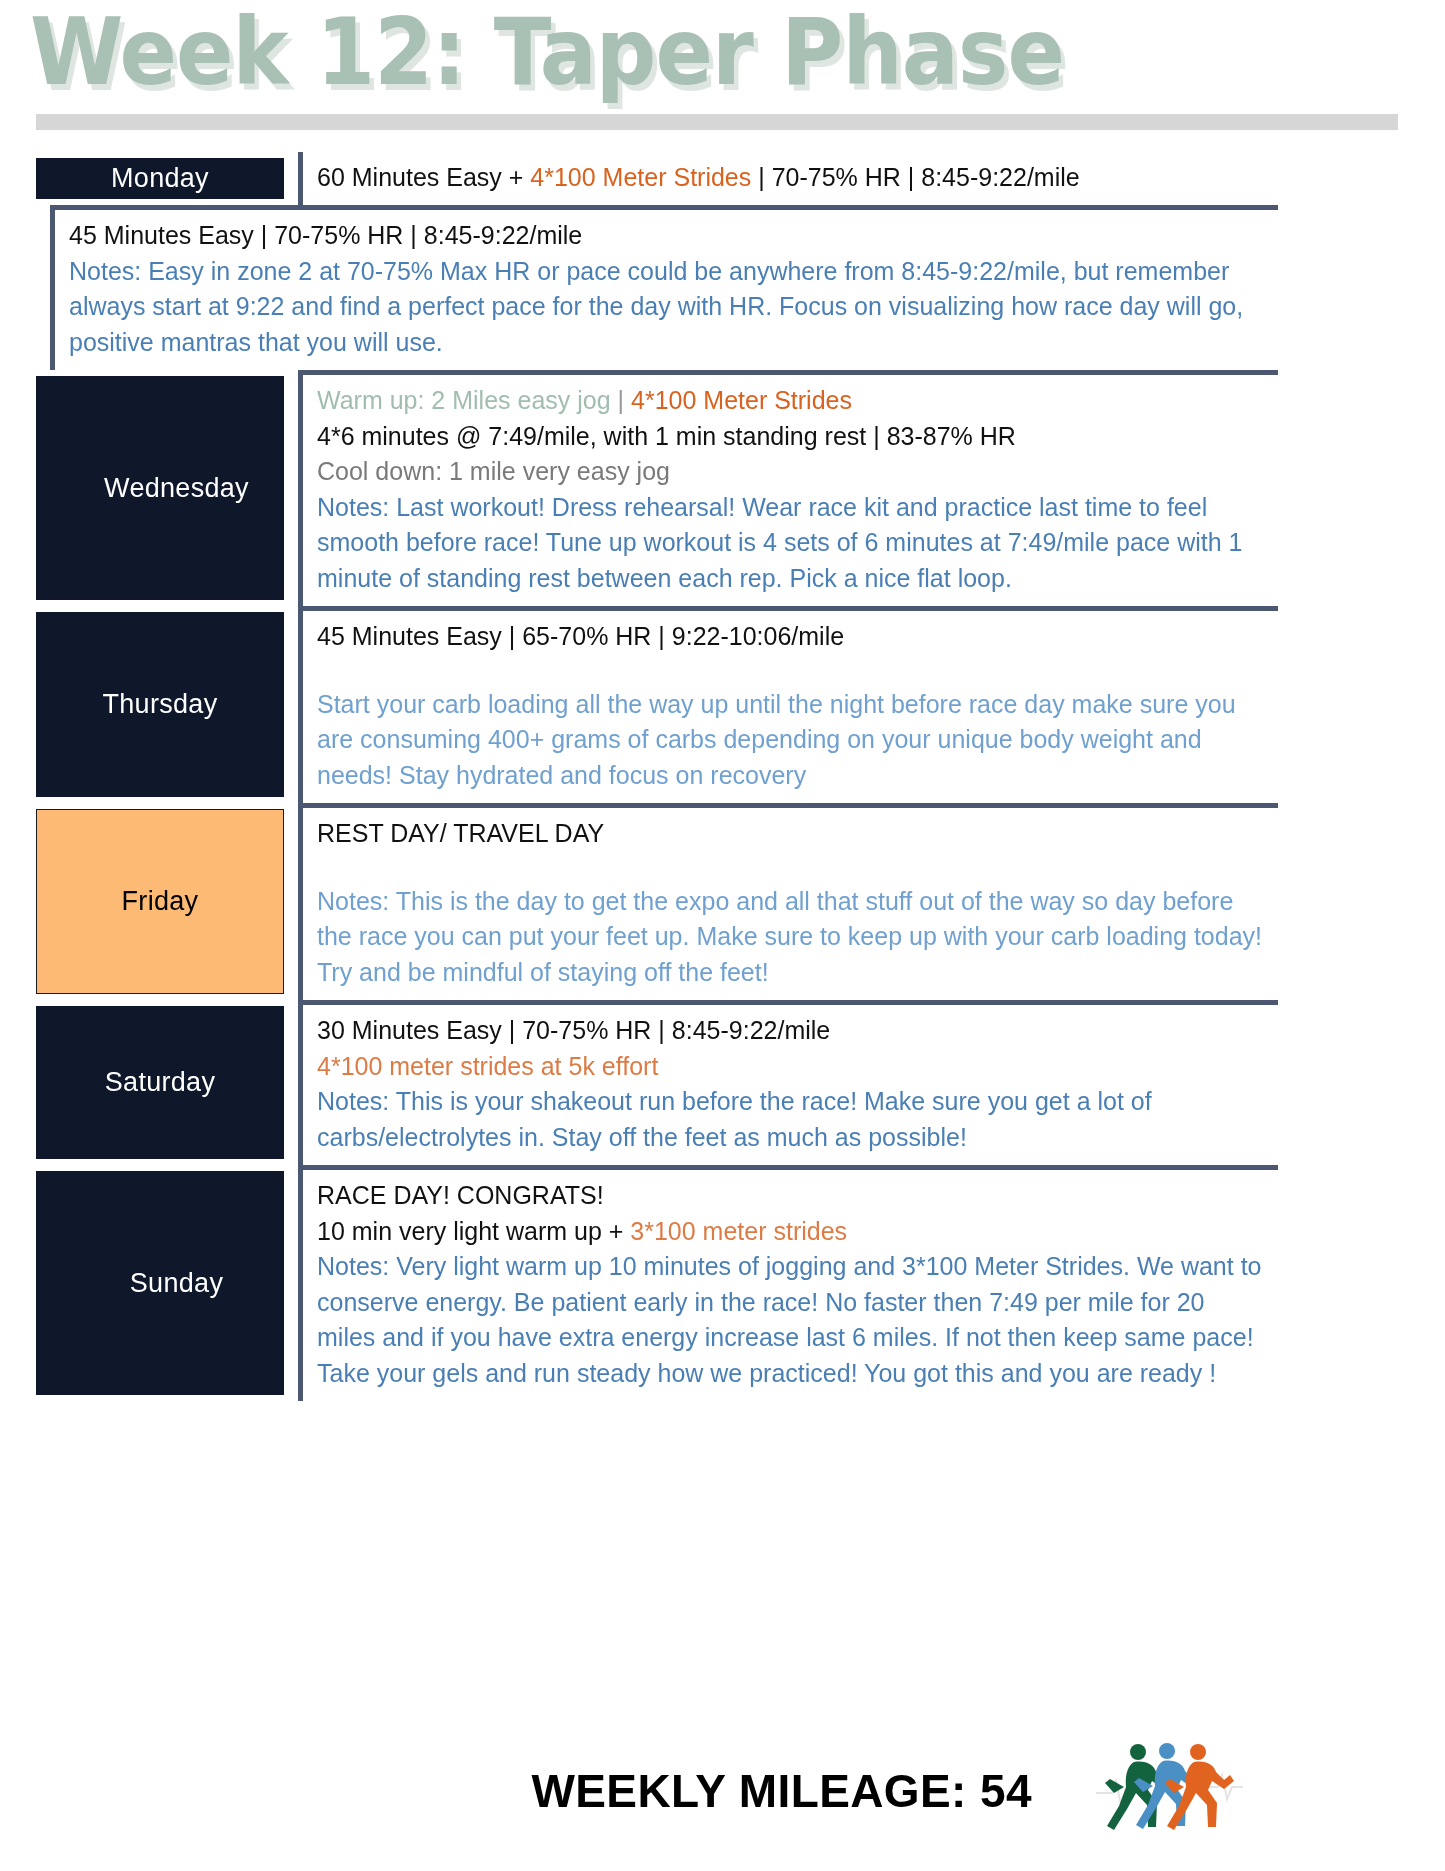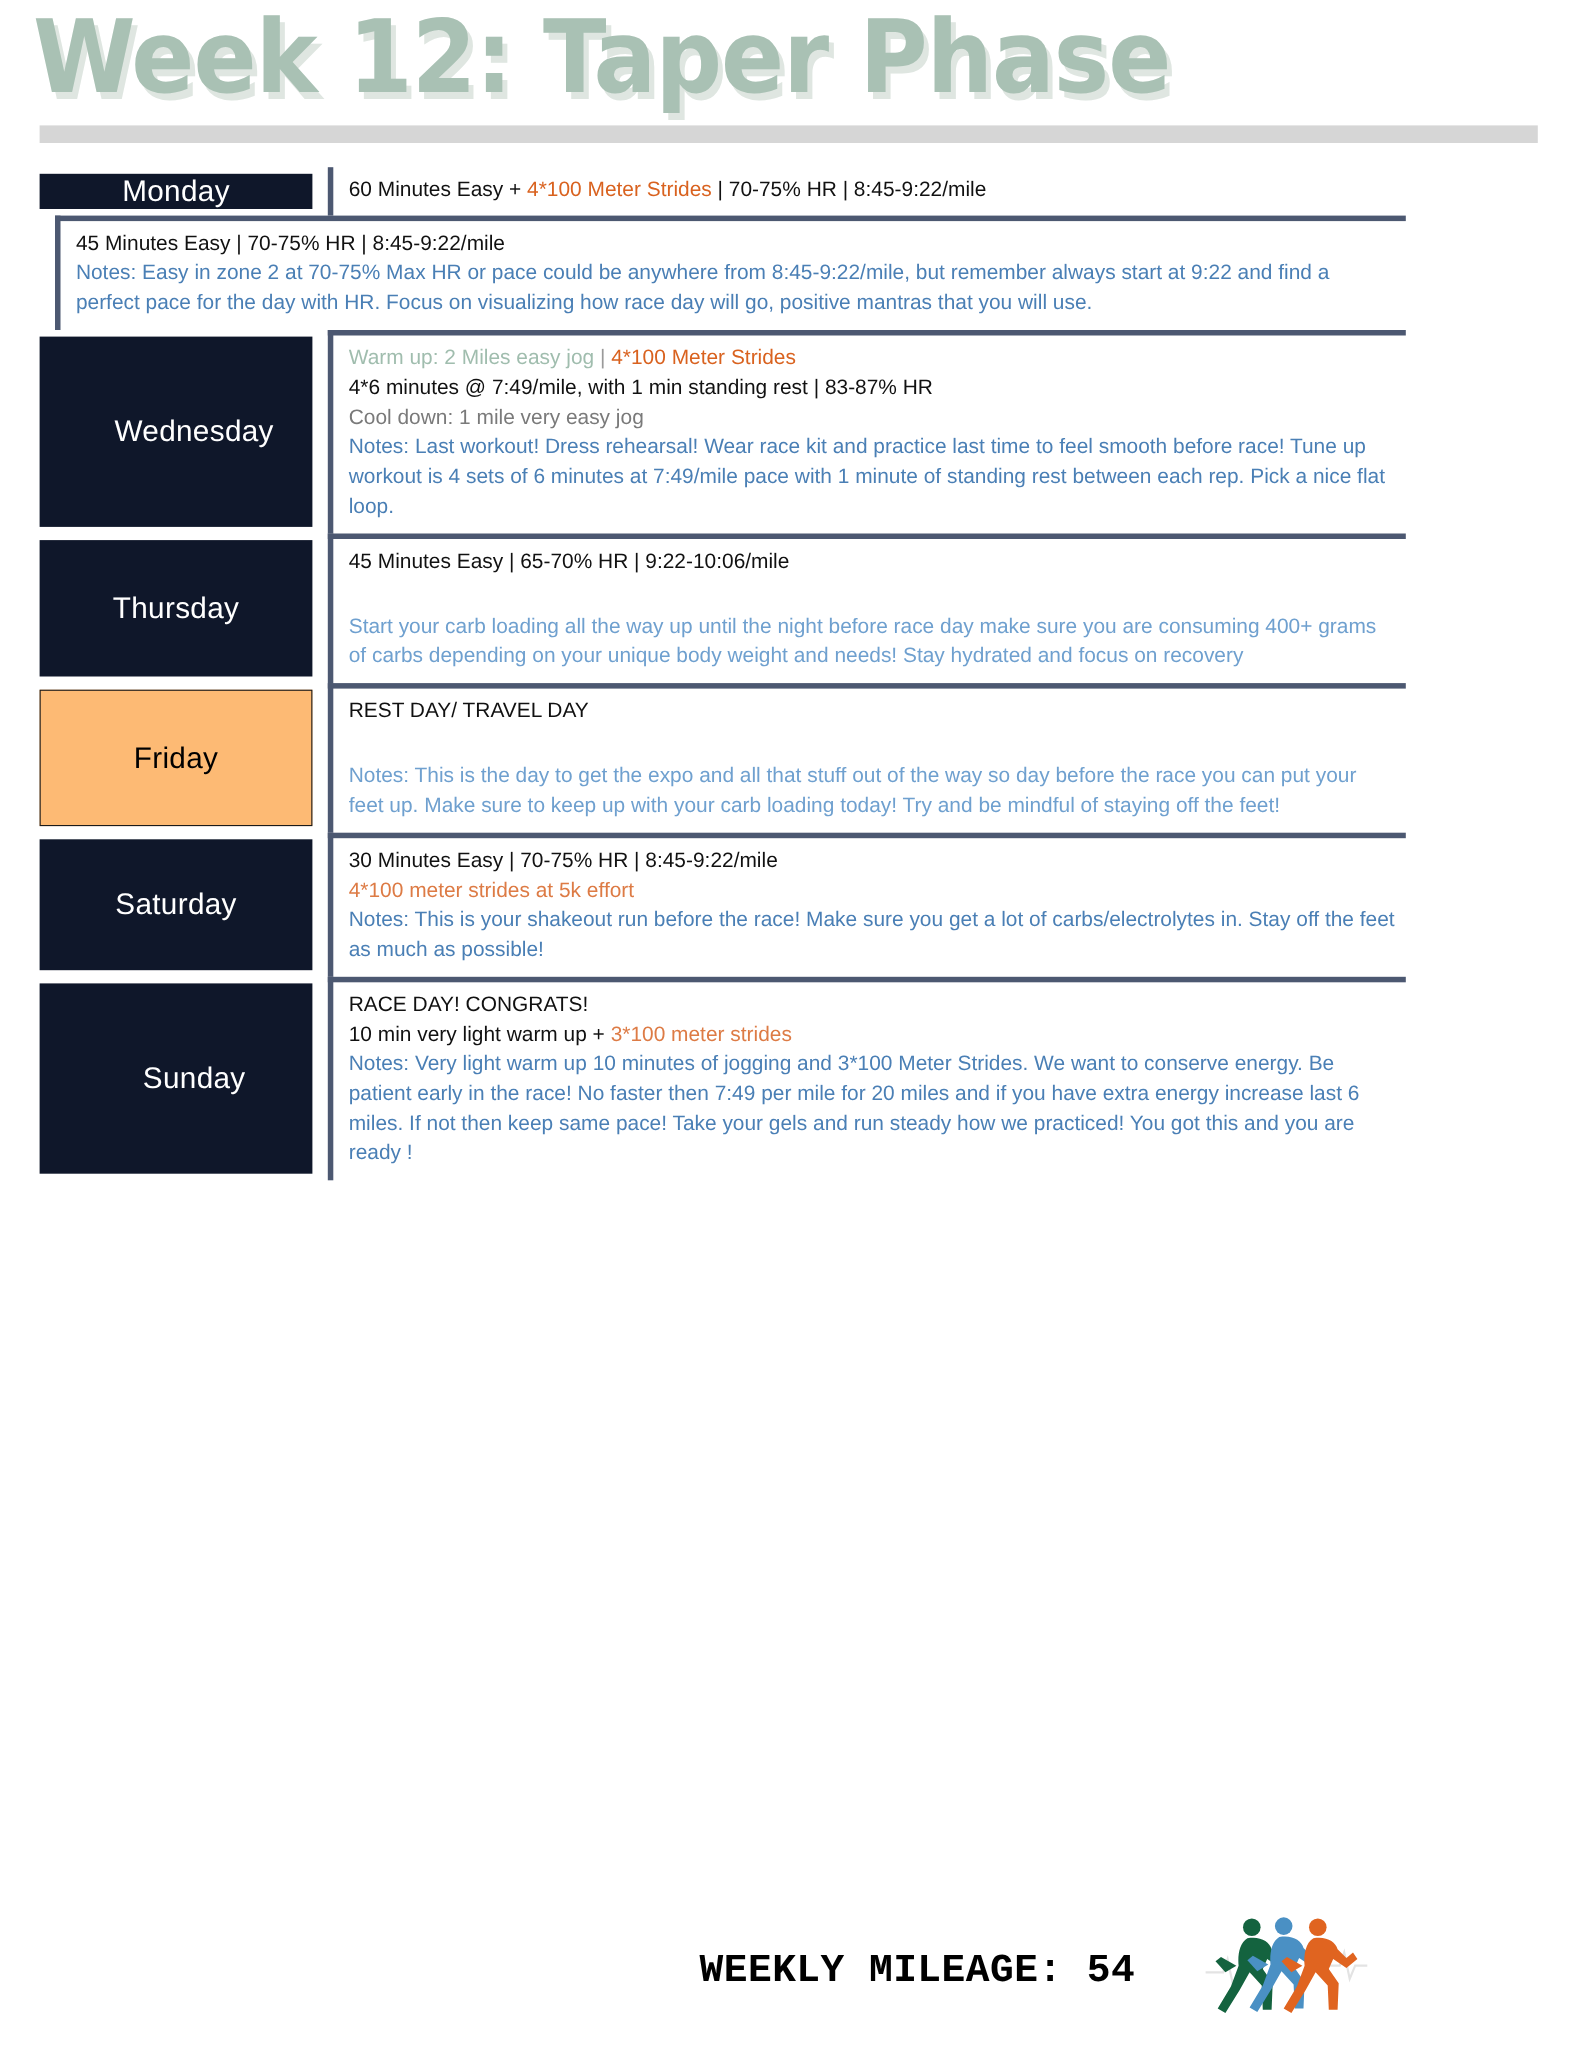--- a/index.html
+++ b/index.html
@@ -90,21 +90,21 @@
     border-top: 5px solid #4c5871;
     padding: 8px 10px 10px 14px;
     box-sizing: border-box;
     margin-left: 14px;
     min-width: 0;
   }
   .row:first-child .content { border-top: none; }
   .row .content.topline { border-top: 5px solid #4c5871; }
 
   .line {
-    font-size: 19px;
+    font-size: 25px;
     line-height: 1.42;
     margin: 0;
   }
   .line.main      { color: #111111; }
   .line.notes     { color: #4a7fb5; }
   .line.notes-lt  { color: #6fa0cf; margin-top: 32px; }
   .line.cool      { color: #7a7a7a; }
   .seg-orange     { color: #d9621f; }
   .seg-orange-lt  { color: #dd7b45; }
   .seg-sage       { color: #a0bdae; text-align: right; }
@@ -116,27 +116,26 @@
     left: 0;
     right: 0;
     bottom: 24px;
     display: flex;
     align-items: center;
     justify-content: flex-end;
     padding-right: 34px;
     box-sizing: border-box;
   }
   .mileage {
-    font-size: 36px;
+    font-size: 46px;
     font-weight: bold;
     letter-spacing: 0.4px;
     color: #000000;
     margin-right: 62px;
     white-space: nowrap;
-    font-family: Liberation Mono, monospace;
   }
   .logo {
     width: 150px;
     height: 112px;
     flex: 0 0 150px;
   }
 </style>
 </head>
 <body>
 

